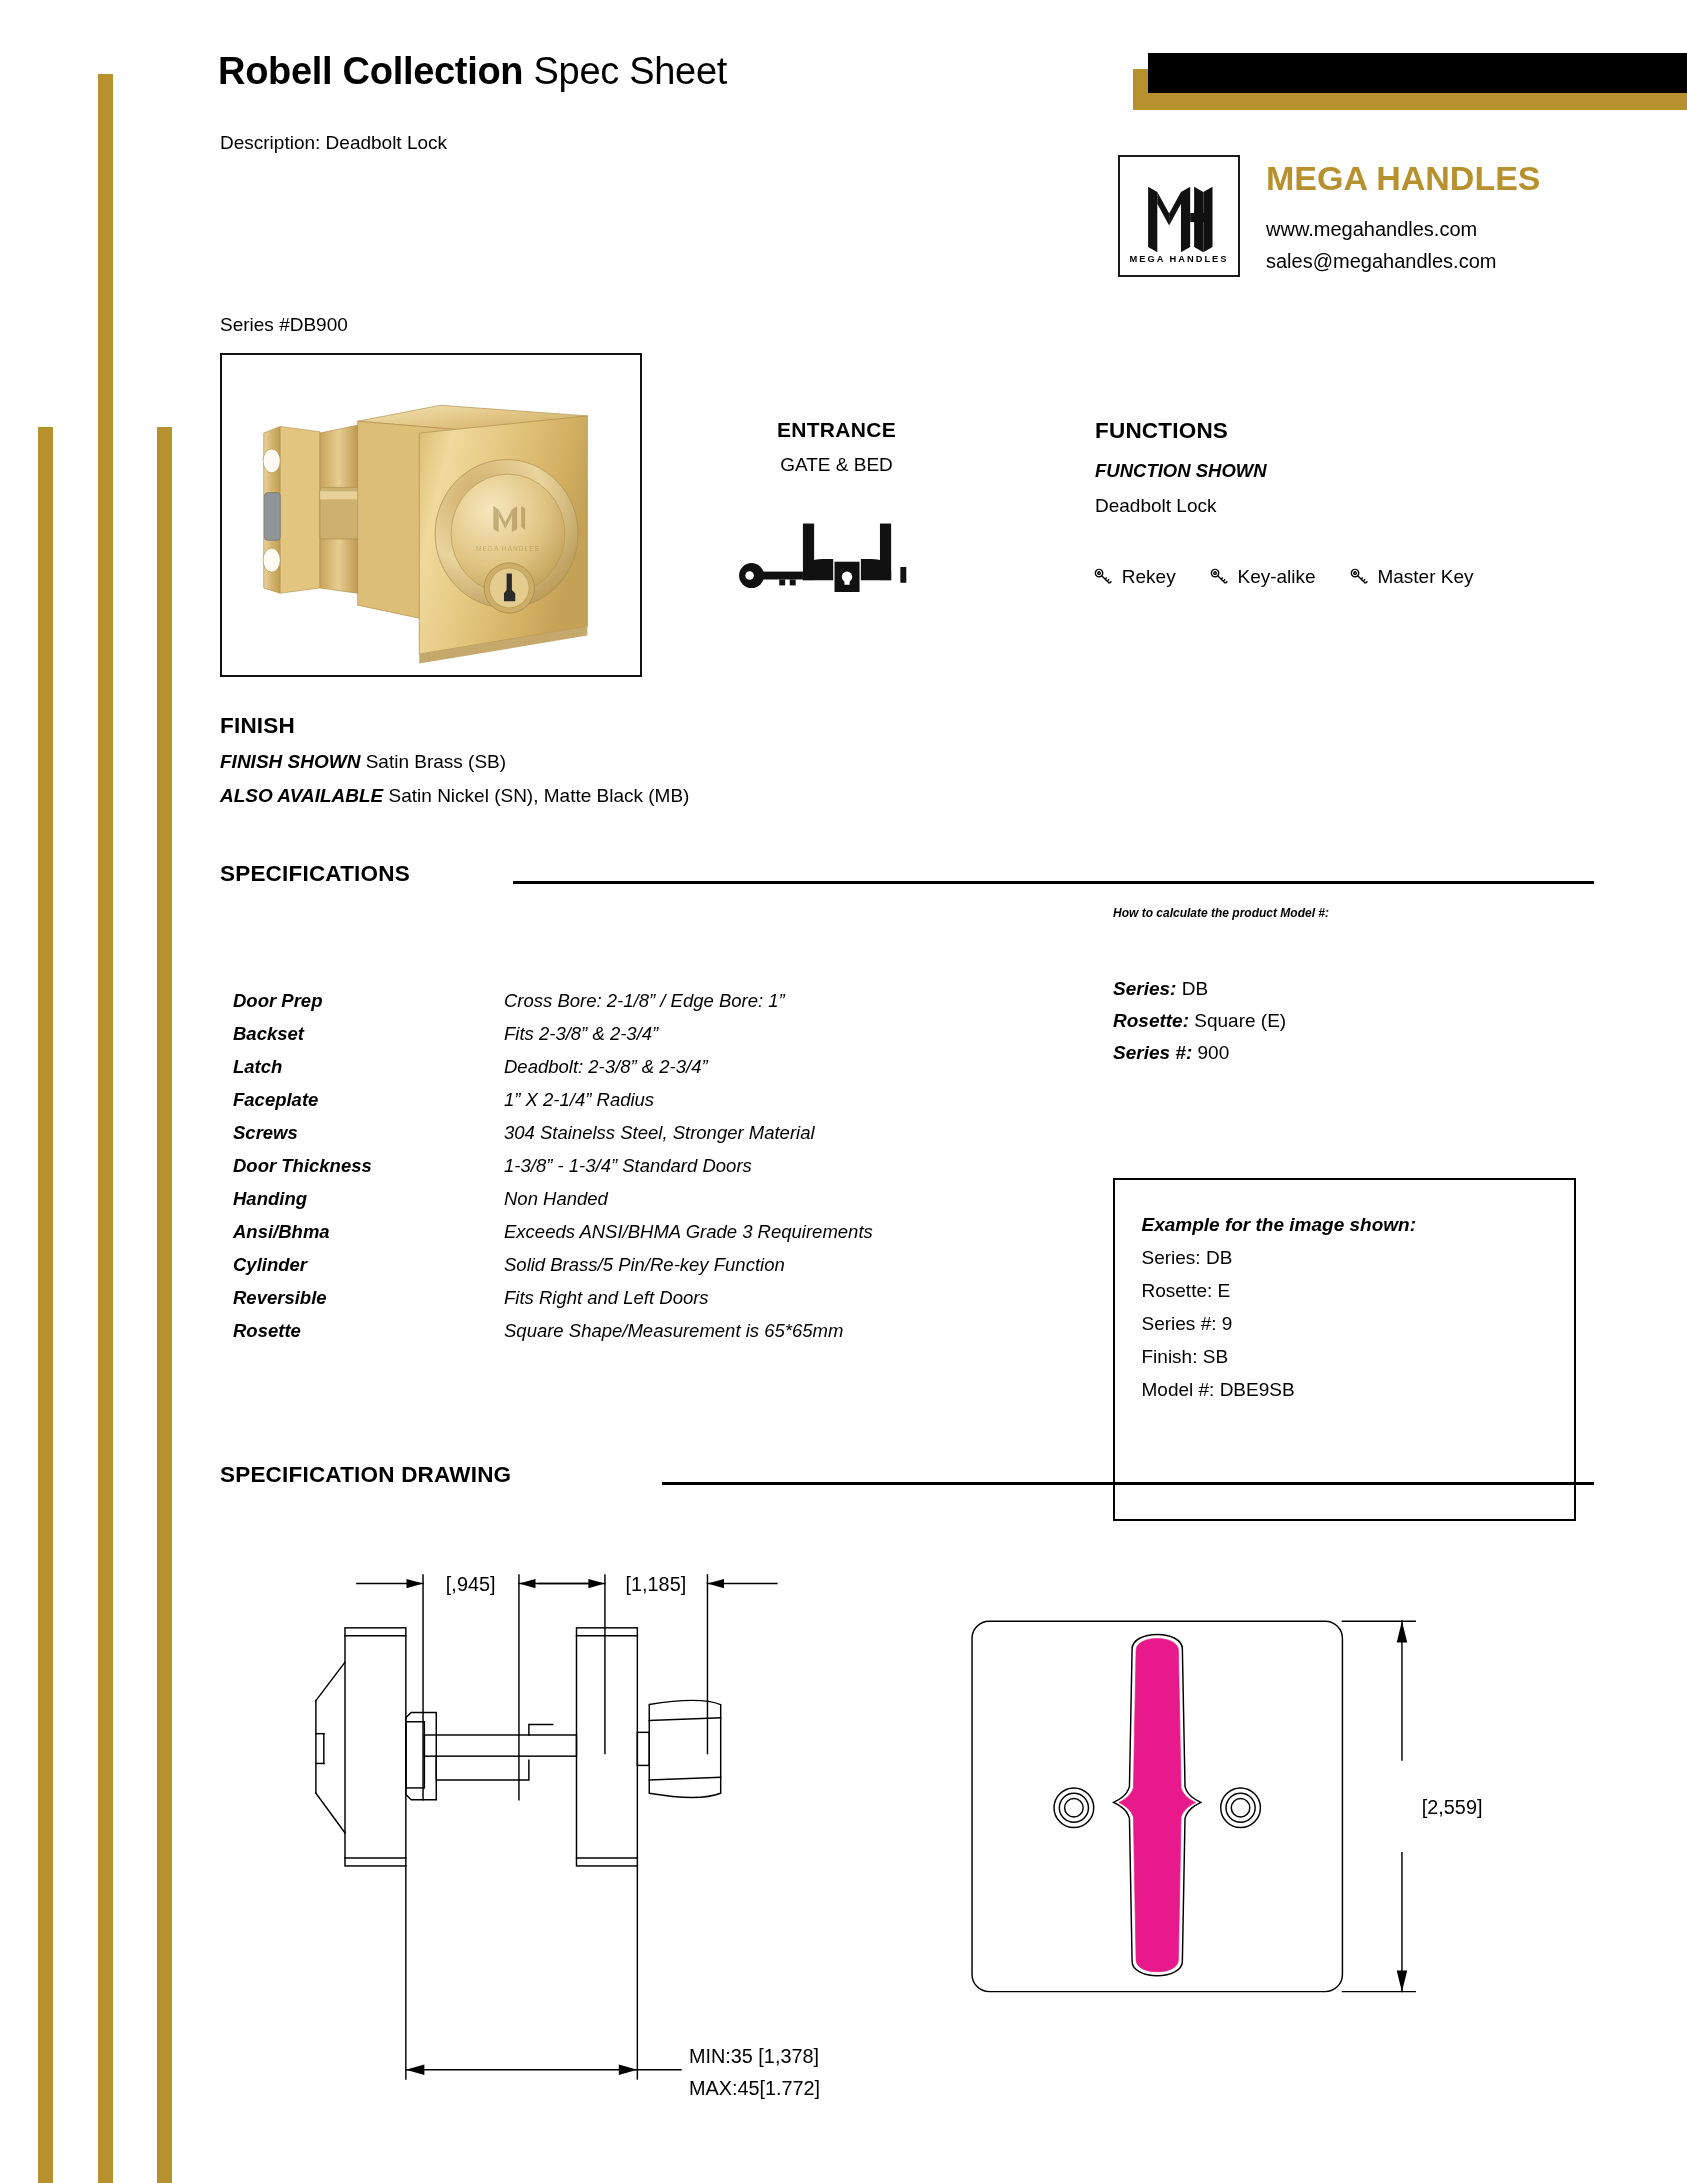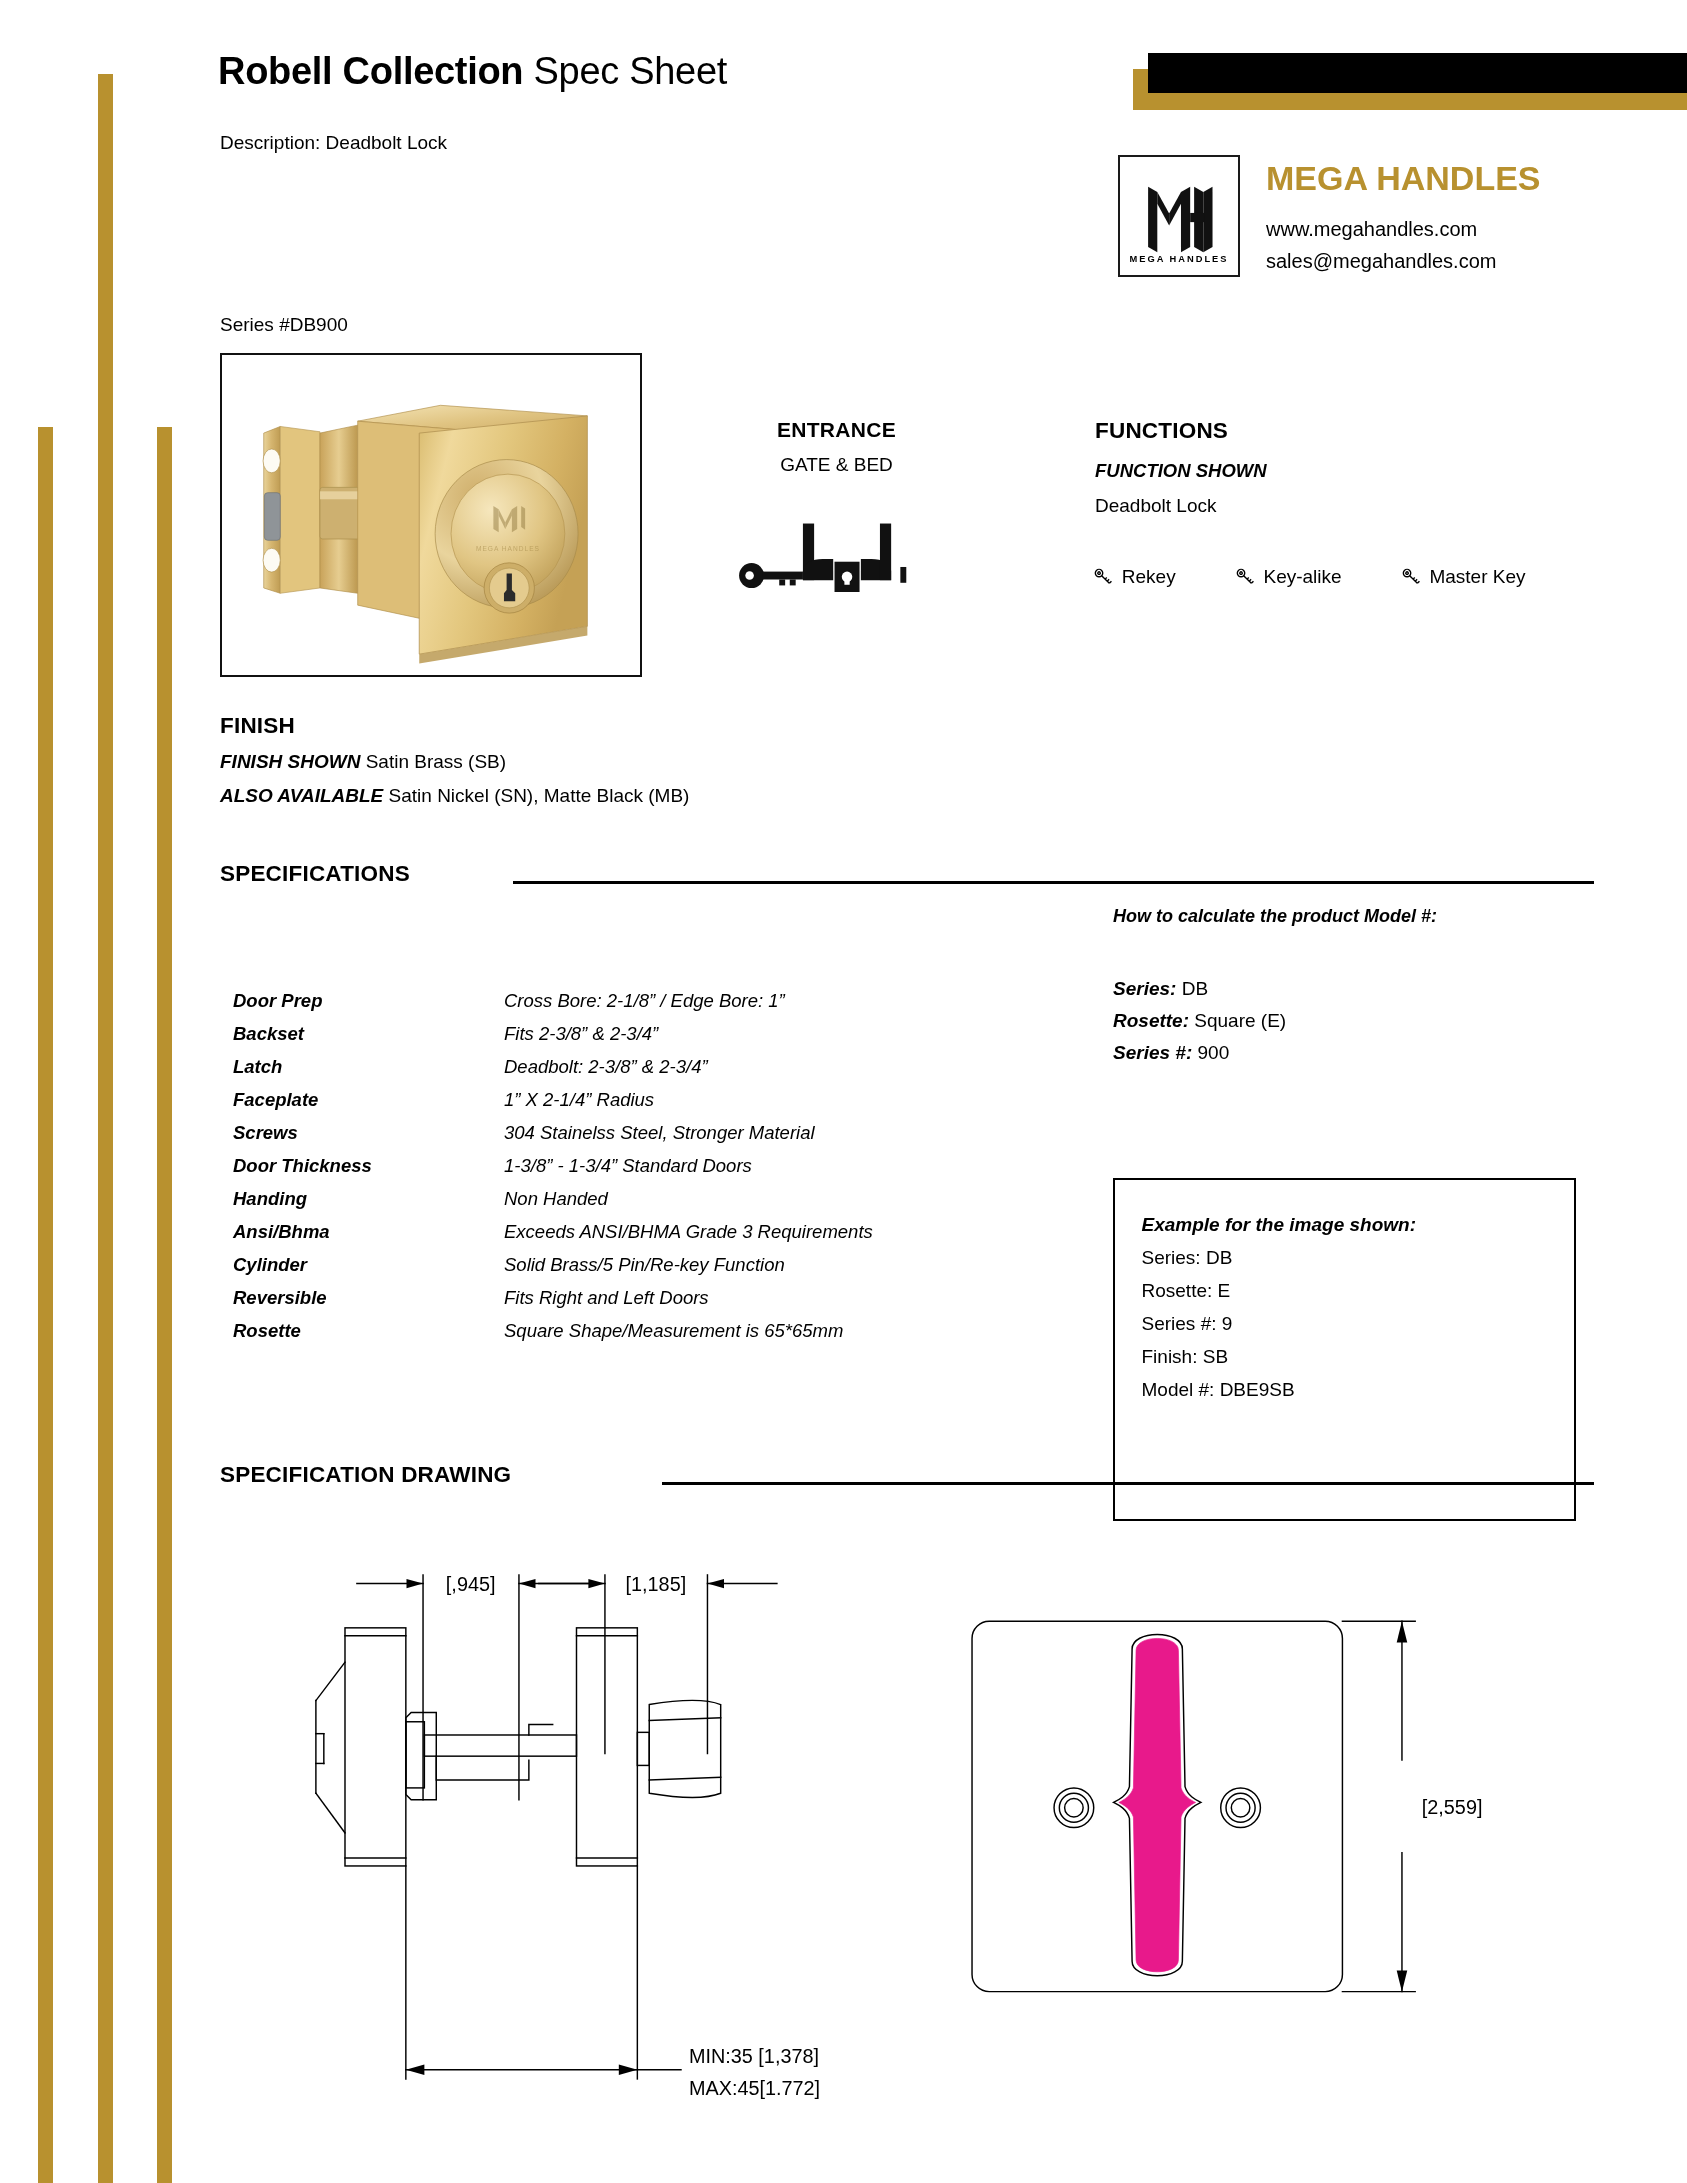--- a/index.html
+++ b/index.html
@@ -45,40 +45,40 @@
   
   #entrance-title{position:absolute;left:754px;top:418px;width:165px;text-align:center;
                   font-size:21px;font-weight:bold;letter-spacing:0.3px;}
   #entrance-sub{position:absolute;left:754px;top:454px;width:165px;text-align:center;font-size:19px;}
   #entrance-icon{position:absolute;left:734px;top:513px;width:205px;height:79px;}
 
   
   #functions-title{position:absolute;left:1095px;top:418px;font-size:22.5px;font-weight:bold;letter-spacing:0.2px;}
   #function-shown{position:absolute;left:1095px;top:460px;font-size:18.5px;font-weight:bold;font-style:italic;}
   #function-value{position:absolute;left:1095px;top:495px;font-size:19px;}
-  #key-options{position:absolute;left:1092px;top:566px;display:flex;gap:58px;align-items:flex-start;}
+  #key-options{position:absolute;left:1092px;top:566px;display:flex;gap:32px;align-items:flex-start;}
   .key-opt{display:flex;align-items:center;gap:7.3px;font-size:19px;white-space:nowrap;}
 
   
   #finish-title{position:absolute;left:220px;top:713px;font-size:22.5px;font-weight:bold;letter-spacing:0.2px;}
   #finish-shown-row{position:absolute;left:220px;top:751px;font-size:19px;white-space:nowrap;}
   #finish-also-row{position:absolute;left:220px;top:785px;font-size:19px;white-space:nowrap;}
   .kbold{font-weight:bold;font-style:italic;}
 
   
   #spec-head{position:absolute;left:220px;top:861px;font-size:22.5px;font-weight:bold;letter-spacing:0.2px;}
   #spec-rule{position:absolute;left:513px;top:881px;right:93px;height:3.3px;background:#000;}
 
   #spec-table{position:absolute;left:233px;top:984px;}
   .spec-row{display:flex;font-size:18.5px;line-height:33px;font-style:italic;}
   .spec-key{width:271px;font-weight:bold;white-space:nowrap;}
   .spec-val{white-space:nowrap;}
 
   
-  #model-title{position:absolute;left:1113px;top:906px;font-size:18px;font-weight:bold;font-style:italic;white-space:nowrap;}
+  #model-title{position:absolute;left:1113px;top:906px;font-size:12px;font-weight:bold;font-style:italic;white-space:nowrap;}
   #model-list{position:absolute;left:1113px;top:973px;font-size:19px;line-height:32px;width:503px;}
   .mlabel{font-style:italic;font-weight:600;}
 
   #example-box{position:absolute;left:1113px;top:1178px;width:463px;height:343px;
                border:2.6px solid #000;box-sizing:border-box;}
   #example-list{position:absolute;left:26.5px;top:28px;font-size:19px;line-height:33px;}
   #example-list .ex-head{font-style:italic;font-weight:600;}
 
   
   #drawing-head{position:absolute;left:220px;top:1462px;font-size:22.5px;font-weight:bold;letter-spacing:0.2px;}

